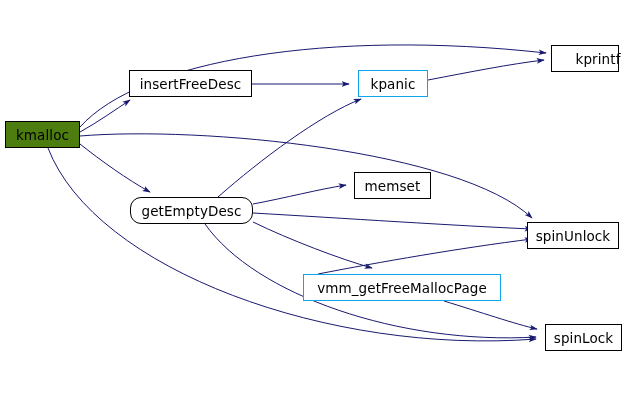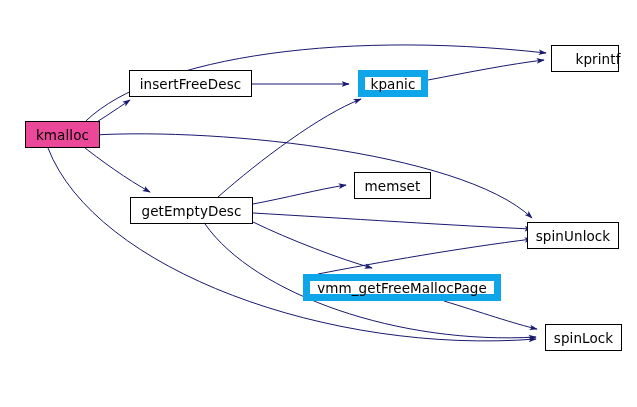--- a/index.html
+++ b/index.html
@@ -2,22 +2,22 @@
 <html><head>
 <meta charset="utf-8">
 <style>
   html,body{margin:0;padding:0;background:#ffffff;}
   body{width:637px;height:407px;overflow:hidden;font-family:"DejaVu Sans",sans-serif;}
   #graph{position:relative;width:637px;height:407px;background:#ffffff;}
   svg.edges{position:absolute;left:0;top:0;width:637px;height:407px;}
   .node{position:absolute;box-sizing:border-box;display:flex;align-items:center;justify-content:center;
         background:#ffffff;border:1px solid #000000;color:#000000;font-size:13.5px;
         font-family:"DejaVu Sans",sans-serif;white-space:nowrap;letter-spacing:0.1px;}
-  .node.current{background:#ec4899;border:1px solid #000000;margin-left:20px;}
-  .node.red{border:7px solid #0ea5e9;}
+  .node.current{background:#4d7c0f;border:1px solid #000000;}
+  .node.red{border:1px solid #0ea5e9;}
   .node span{pointer-events:none;}
 </style>
 </head>
 <body>
 
 <div id="graph" style="background: rgb(255, 255, 255);">
   <svg class="edges" viewBox="0 0 637 407">
     <defs>
       <marker id="arrow" markerWidth="9" markerHeight="9" refX="7.4" refY="3.1" orient="auto" markerUnits="userSpaceOnUse">
         <path d="M 0,0.3 L 8.2,3.1 L 0,5.9 L 1.9,3.1 z" fill="#191970"></path>
@@ -46,21 +46,21 @@
       </div>
       <div class="node" style="left: 129px; top: 70px; width: 123px; height: 27px;">
         <span>insertFreeDesc</span>
       </div>
       <div class="node red" style="left: 358px; top: 70px; width: 70px; height: 27px;">
         <span>kpanic</span>
       </div>
       <div class="node" style="left: 551px; top: 45px; width: 68px; height: 27px; padding-left: 26px;">
         <span>kprintf</span>
       </div>
-      <div class="node" style="left: 130px; top: 197px; width: 123px; height: 27px;">
+      <div class="node" style="left: 130px; top: 197px; width: 123px; height: 27px; border-radius: 11px;">
         <span>getEmptyDesc</span>
       </div>
       <div class="node" style="left: 354px; top: 172px; width: 77px; height: 27px;">
         <span>memset</span>
       </div>
       <div class="node" style="left: 527px; top: 222px; width: 92px; height: 27px;">
         <span>spinUnlock</span>
       </div>
       <div class="node red" style="left: 303px; top: 274px; width: 198px; height: 27px;">
         <span>vmm_getFreeMallocPage</span>

